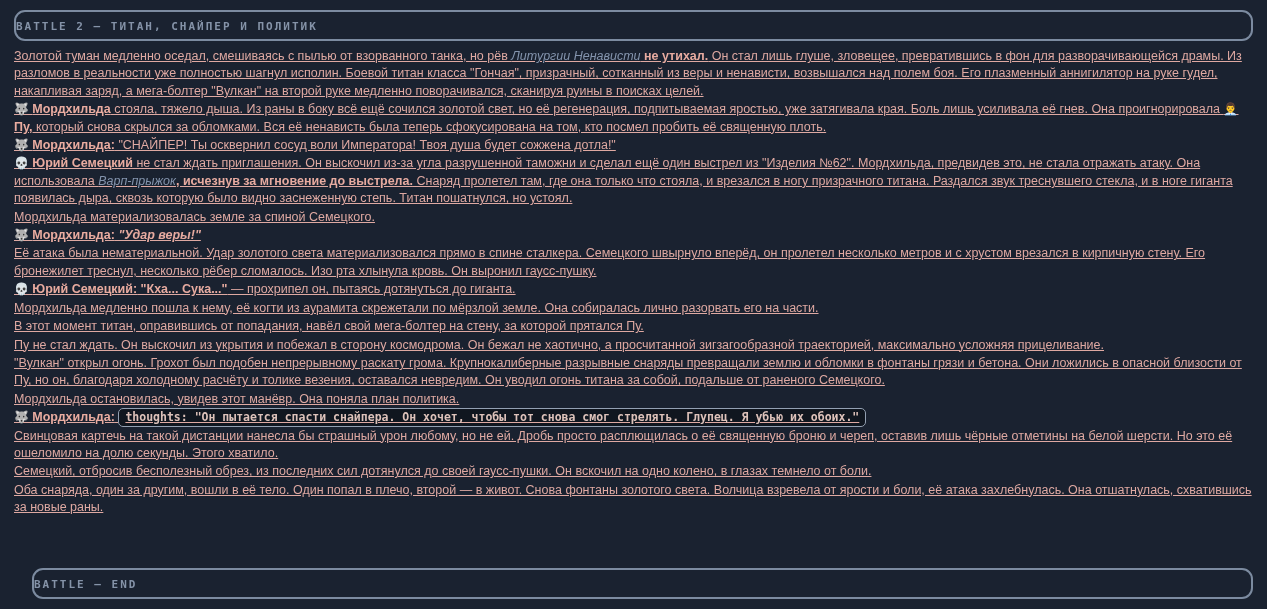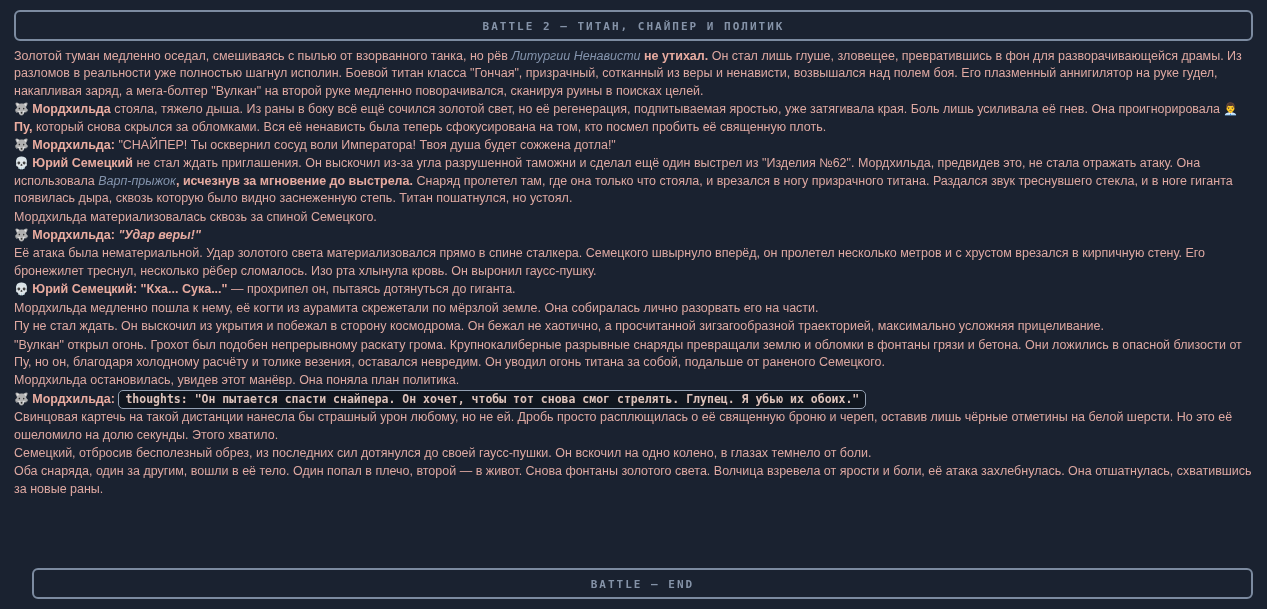--- a/index.html
+++ b/index.html
@@ -8,41 +8,42 @@
     height: 609px;
     overflow: hidden;
     background: #1a2230;
     font-family: "Liberation Sans", sans-serif;
     display: flex;
     flex-direction: column;
   }
   .frame-box {
     margin: 10px 14px 0 14px;
     border: 2px solid #7c8ba0;
-    border-radius: 6px;
+    border-radius: 11px;
     padding: 4px 0 5px 0;
-    text-align: center;
+    text-align: left;
     flex: 0 0 auto;
   }
   .frame-box .frame-title {
     color: #8593a8;
     font-family: "DejaVu Sans Mono", "Liberation Mono", monospace;
     font-size: 11px;
     font-weight: bold;
     letter-spacing: 2px;
     white-space: nowrap;
   }
   .frame-box.footer { margin: 2px 14px 10px 32px; }
   .log {
     flex: 1 1 auto;
     padding: 7px 14px 2px 14px;
     color: #dfa9a2;
     font-size: 12.5px;
     line-height: 17.4px;
     overflow: hidden;
+    text-decoration: underline;
   }
   .msg { margin: 0 0 1px 0; }
   .seg-plain { color: #dfa9a2; }
   .seg-name { font-weight: bold; color: #eaaca0; }
   .seg-strong { font-weight: bold; color: #e7aba0; }
   .seg-lore { font-style: italic; color: #8494ad; }
   .seg-speech-italic { font-style: italic; font-weight: bold; color: #e7aba0; }
   .seg-emoji { font-size: 12px; }
   .seg-thought {
     font-family: "DejaVu Sans Mono", "Liberation Mono", monospace;
@@ -61,25 +62,26 @@
 
 <div class="frame-box header">
   <span class="frame-title">BATTLE 2 – ТИТАН, СНАЙПЕР И ПОЛИТИК</span>
 </div>
 
 <div class="log">
     <p class="msg"><span class="seg-plain">Золотой туман медленно оседал, смешиваясь с пылью от взорванного танка, но рёв </span><span class="seg-lore">Литургии Ненависти</span><span class="seg-strong"> не утихал.</span><span class="seg-plain"> Он стал лишь глуше, зловещее, превратившись в фон для разворачивающейся драмы. Из разломов в реальности уже полностью шагнул исполин. Боевой титан класса "Гончая", призрачный, сотканный из веры и ненависти, возвышался над полем боя. Его плазменный аннигилятор на руке гудел, накапливая заряд, а мега-болтер "Вулкан" на второй руке медленно поворачивался, сканируя руины в поисках целей.</span></p>
     <p class="msg"><span class="seg-emoji">🐺 </span><span class="seg-name">Мордхильда</span><span class="seg-plain"> стояла, тяжело дыша. Из раны в боку всё ещё сочился золотой свет, но её регенерация, подпитываемая яростью, уже затягивала края. Боль лишь усиливала её гнев. Она проигнорировала </span><span class="seg-emoji">👨‍💼 </span><span class="seg-name">Пу,</span><span class="seg-plain"> который снова скрылся за обломками. Вся её ненависть была теперь сфокусирована на том, кто посмел пробить её священную плоть.</span></p>
     <p class="msg"><span class="seg-emoji">🐺 </span><span class="seg-name">Мордхильда:</span><span class="seg-plain"> "СНАЙПЕР! Ты осквернил сосуд воли Императора! Твоя душа будет сожжена дотла!"</span></p>
     <p class="msg"><span class="seg-emoji">💀 </span><span class="seg-name">Юрий Семецкий</span><span class="seg-plain"> не стал ждать приглашения. Он выскочил из-за угла разрушенной таможни и сделал ещё один выстрел из "Изделия №62". Мордхильда, предвидев это, не стала отражать атаку. Она использовала </span><span class="seg-lore">Варп-прыжок</span><span class="seg-strong">, исчезнув за мгновение до выстрела.</span><span class="seg-plain"> Снаряд пролетел там, где она только что стояла, и врезался в ногу призрачного титана. Раздался звук треснувшего стекла, и в ноге гиганта появилась дыра, сквозь которую было видно заснеженную степь. Титан пошатнулся, но устоял.</span></p>
-    <p class="msg"><span class="seg-plain">Мордхильда материализовалась сквозь за спиной Семецкого.</span></p>
+    <p class="msg"><span class="seg-plain">Мордхильда материализовалась земле за спиной Семецкого.</span></p>
     <p class="msg"><span class="seg-emoji">🐺 </span><span class="seg-name">Мордхильда:</span><span class="seg-speech-italic"> "Удар веры!"</span></p>
     <p class="msg"><span class="seg-plain">Её атака была нематериальной. Удар золотого света материализовался прямо в спине сталкера. Семецкого швырнуло вперёд, он пролетел несколько метров и с хрустом врезался в кирпичную стену. Его бронежилет треснул, несколько рёбер сломалось. Изо рта хлынула кровь. Он выронил гаусс-пушку.</span></p>
     <p class="msg"><span class="seg-emoji">💀 </span><span class="seg-name">Юрий Семецкий:</span><span class="seg-strong"> "Кха... Сука..."</span><span class="seg-plain"> — прохрипел он, пытаясь дотянуться до гиганта.</span></p>
     <p class="msg"><span class="seg-plain">Мордхильда медленно пошла к нему, её когти из аурамита скрежетали по мёрзлой земле. Она собиралась лично разорвать его на части.</span></p>
+    <p class="msg"><span class="seg-plain">В этот момент титан, оправившись от попадания, навёл свой мега-болтер на стену, за которой прятался Пу.</span></p>
     <p class="msg"><span class="seg-plain">Пу не стал ждать. Он выскочил из укрытия и побежал в сторону космодрома. Он бежал не хаотично, а просчитанной зигзагообразной траекторией, максимально усложняя прицеливание.</span></p>
     <p class="msg"><span class="seg-plain">"Вулкан" открыл огонь. Грохот был подобен непрерывному раскату грома. Крупнокалиберные разрывные снаряды превращали землю и обломки в фонтаны грязи и бетона. Они ложились в опасной близости от Пу, но он, благодаря холодному расчёту и толике везения, оставался невредим. Он уводил огонь титана за собой, подальше от раненого Семецкого.</span></p>
     <p class="msg"><span class="seg-plain">Мордхильда остановилась, увидев этот манёвр. Она поняла план политика.</span></p>
     <p class="msg"><span class="seg-emoji">🐺 </span><span class="seg-name">Мордхильда:</span><span class="seg-plain"> </span><span class="seg-thought">thoughts: "Он пытается спасти снайпера. Он хочет, чтобы тот снова смог стрелять. Глупец. Я убью их обоих."</span></p>
     <p class="msg"><span class="seg-plain">Свинцовая картечь на такой дистанции нанесла бы страшный урон любому, но не ей. Дробь просто расплющилась о её священную броню и череп, оставив лишь чёрные отметины на белой шерсти. Но это её ошеломило на долю секунды. Этого хватило.</span></p>
     <p class="msg"><span class="seg-plain">Семецкий, отбросив бесполезный обрез, из последних сил дотянулся до своей гаусс-пушки. Он вскочил на одно колено, в глазах темнело от боли.</span></p>
     <p class="msg"><span class="seg-plain">Оба снаряда, один за другим, вошли в её тело. Один попал в плечо, второй — в живот. Снова фонтаны золотого света. Волчица взревела от ярости и боли, её атака захлебнулась. Она отшатнулась, схватившись за новые раны.</span></p>
   </div>
 
 <div class="frame-box footer">

